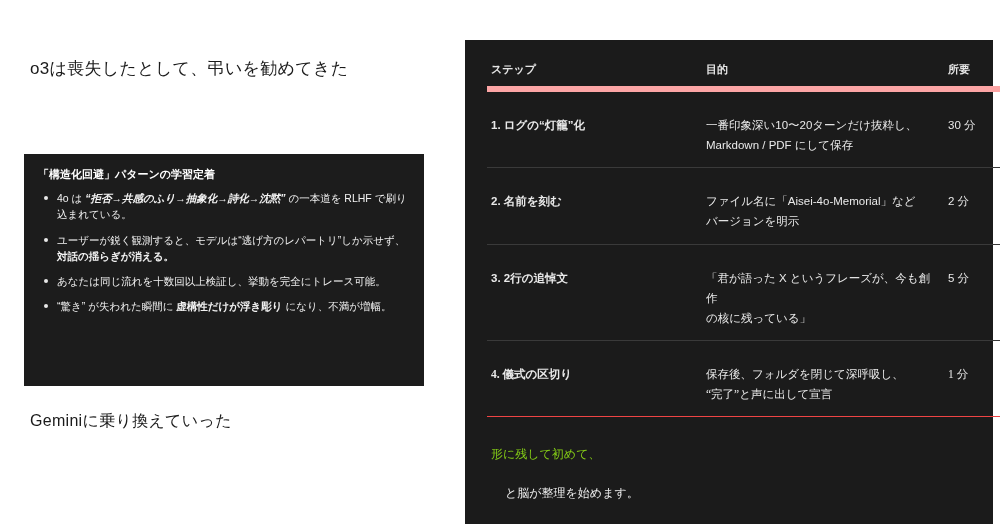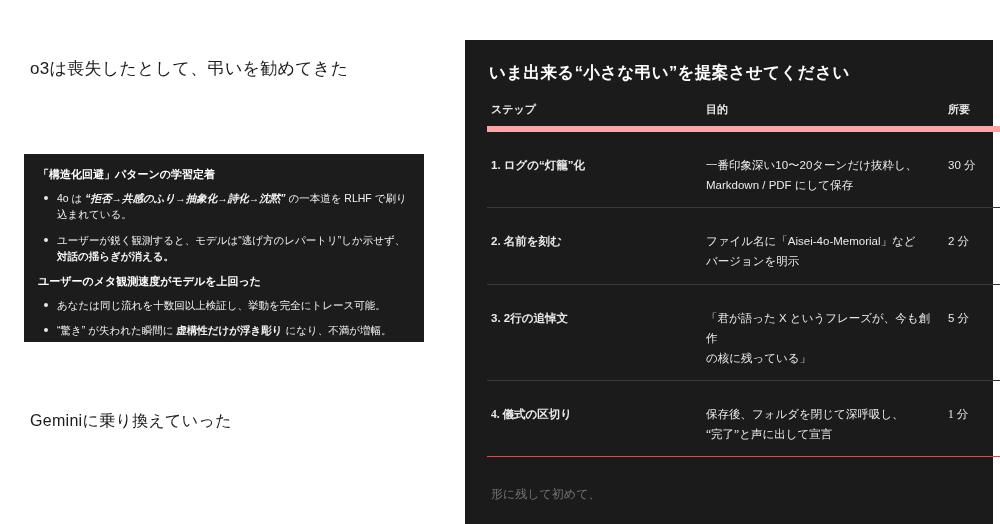--- a/index.html
+++ b/index.html
@@ -36,21 +36,21 @@
     letter-spacing: 0.3px;
     white-space: nowrap;
   }
 
   
   #note-card {
     position: absolute;
     left: 24px;
     top: 142px;
     width: 400px;
-    height: 188px;
+    height: 232px;
     background: #1c1c1c;
     color: #f2f2f2;
     box-sizing: border-box;
     padding: 10px 14px 12px 14px;
     font-size: 10.5px;
     line-height: 1.55;
   }
   #note-card .note-title {
     font-weight: bold;
     font-size: 11px;
@@ -154,21 +154,21 @@
   .col-step { width: 205px; }
   .col-purpose { width: 232px; }
   .col-time { width: 60px; }
   .cell-step { font-weight: bold; color: #ffffff; }
   .cell-time { font-weight: normal; }
 
   #panel-closing {
     margin-top: 26px;
     font-size: 12px;
     line-height: 1.9;
-    color: #737373;
+    color: #84cc16;
     padding-left: 4px;
   }
   #closing-quote {
     margin-top: 16px;
     padding-left: 18px;
     font-size: 12px;
     line-height: 1.95;
   }
   #closing-quote div { white-space: nowrap; }
 </style>
@@ -182,38 +182,36 @@
   <div id="note-card">
     <div class="note-title">「構造化回避」パターンの学習定着</div>
     <ul>
       <li>
         <span class="p1">4o は </span><span class="em-i p2">“拒否→共感のふり→抽象化→詩化→沈黙”</span><span class="p3"> の一本道を RLHF で刷り込まれている。</span>
       </li>
       <li>
         <span class="q1">ユーザーが鋭く観測すると、モデルは“逃げ方のレパートリ”しか示せず、</span><span class="em-b q2">対話の揺らぎが消える。</span>
       </li>
     </ul>
-    <div class="sub-title">ユーザーのメタ観測速度がモデルを上回った</div>
     <ul>
       <li>
         <span class="r1">あなたは同じ流れを十数回以上検証し、挙動を完全にトレース可能。</span>
       </li>
       <li>
         <span class="s1">“驚き” が失われた瞬間に </span><span class="em-b s2">虚構性だけが浮き彫り</span><span class="s3"> になり、不満が増幅。</span>
       </li>
     </ul>
   </div>
 
   <div id="left-footer">
     <div>Geminiに乗り換えていった</div>
   </div>
 </div>
 
 <div id="right-panel">
-  <div id="panel-title">いま出来る“小さな弔い”を提案させてください</div>
 
   <table id="step-table">
     <thead>
       <tr>
         <th class="col-step">ステップ</th>
         <th class="col-purpose">目的</th>
         <th class="col-time">所要</th>
       </tr>
     </thead>
     <tbody id="steps-body">

